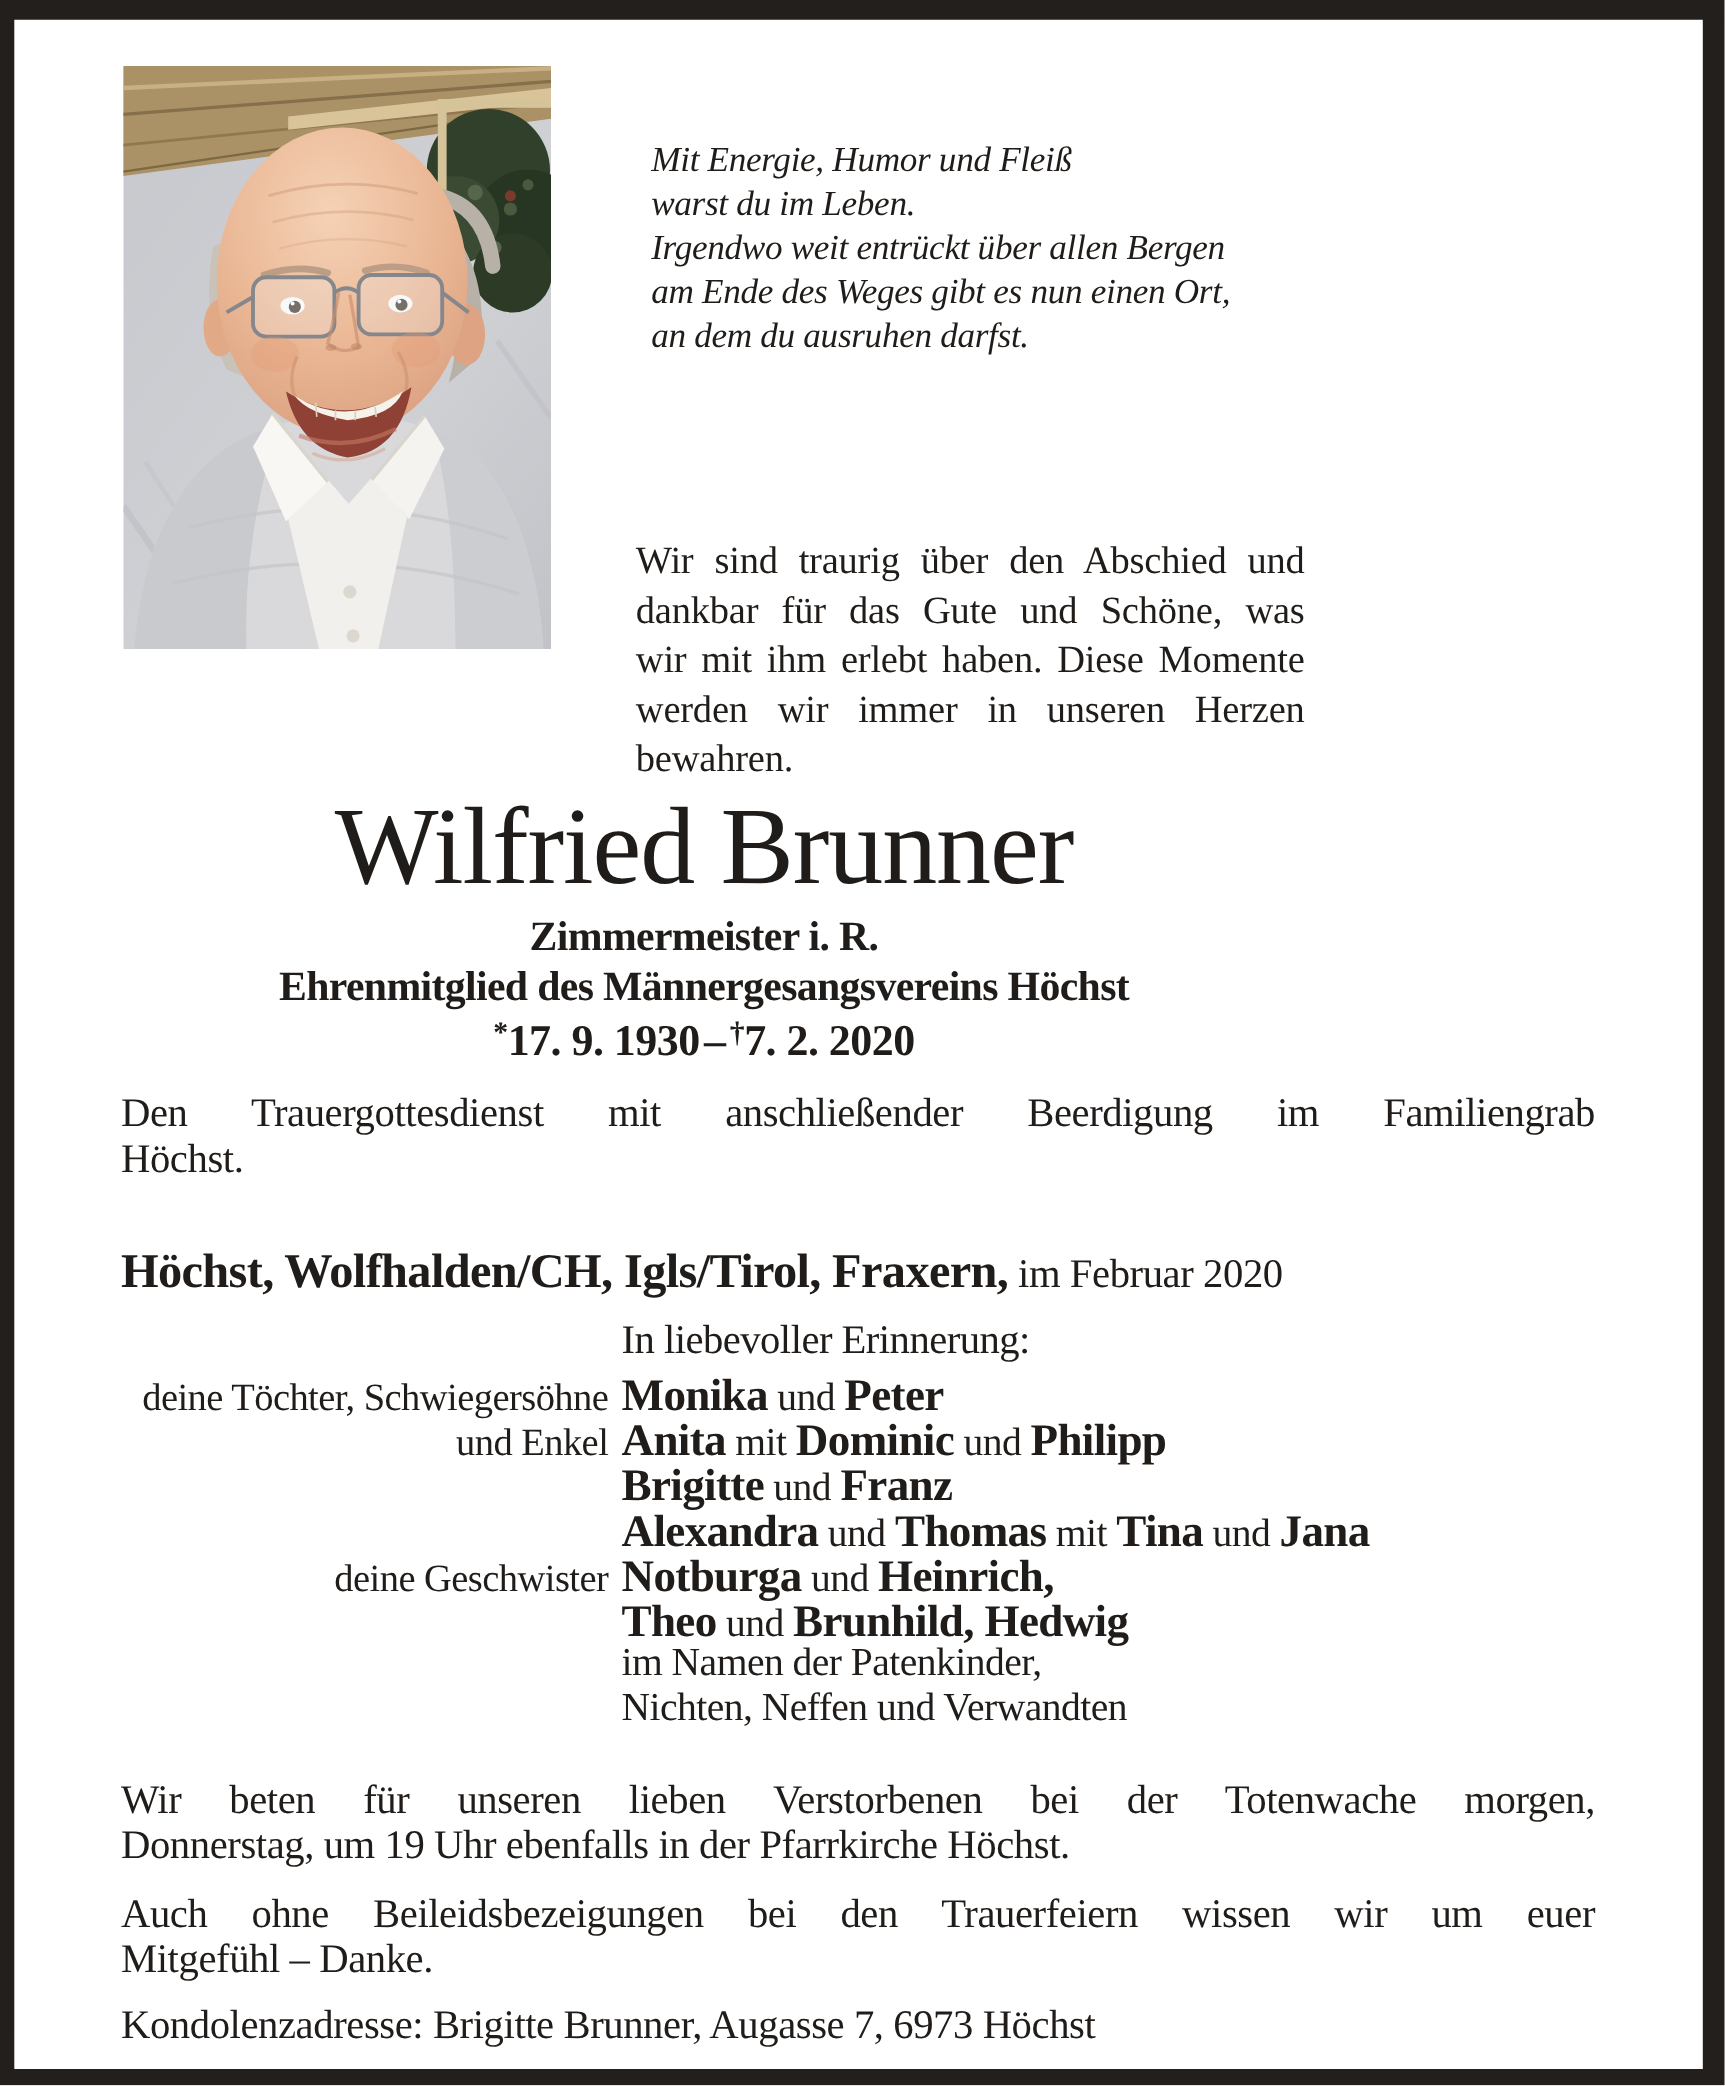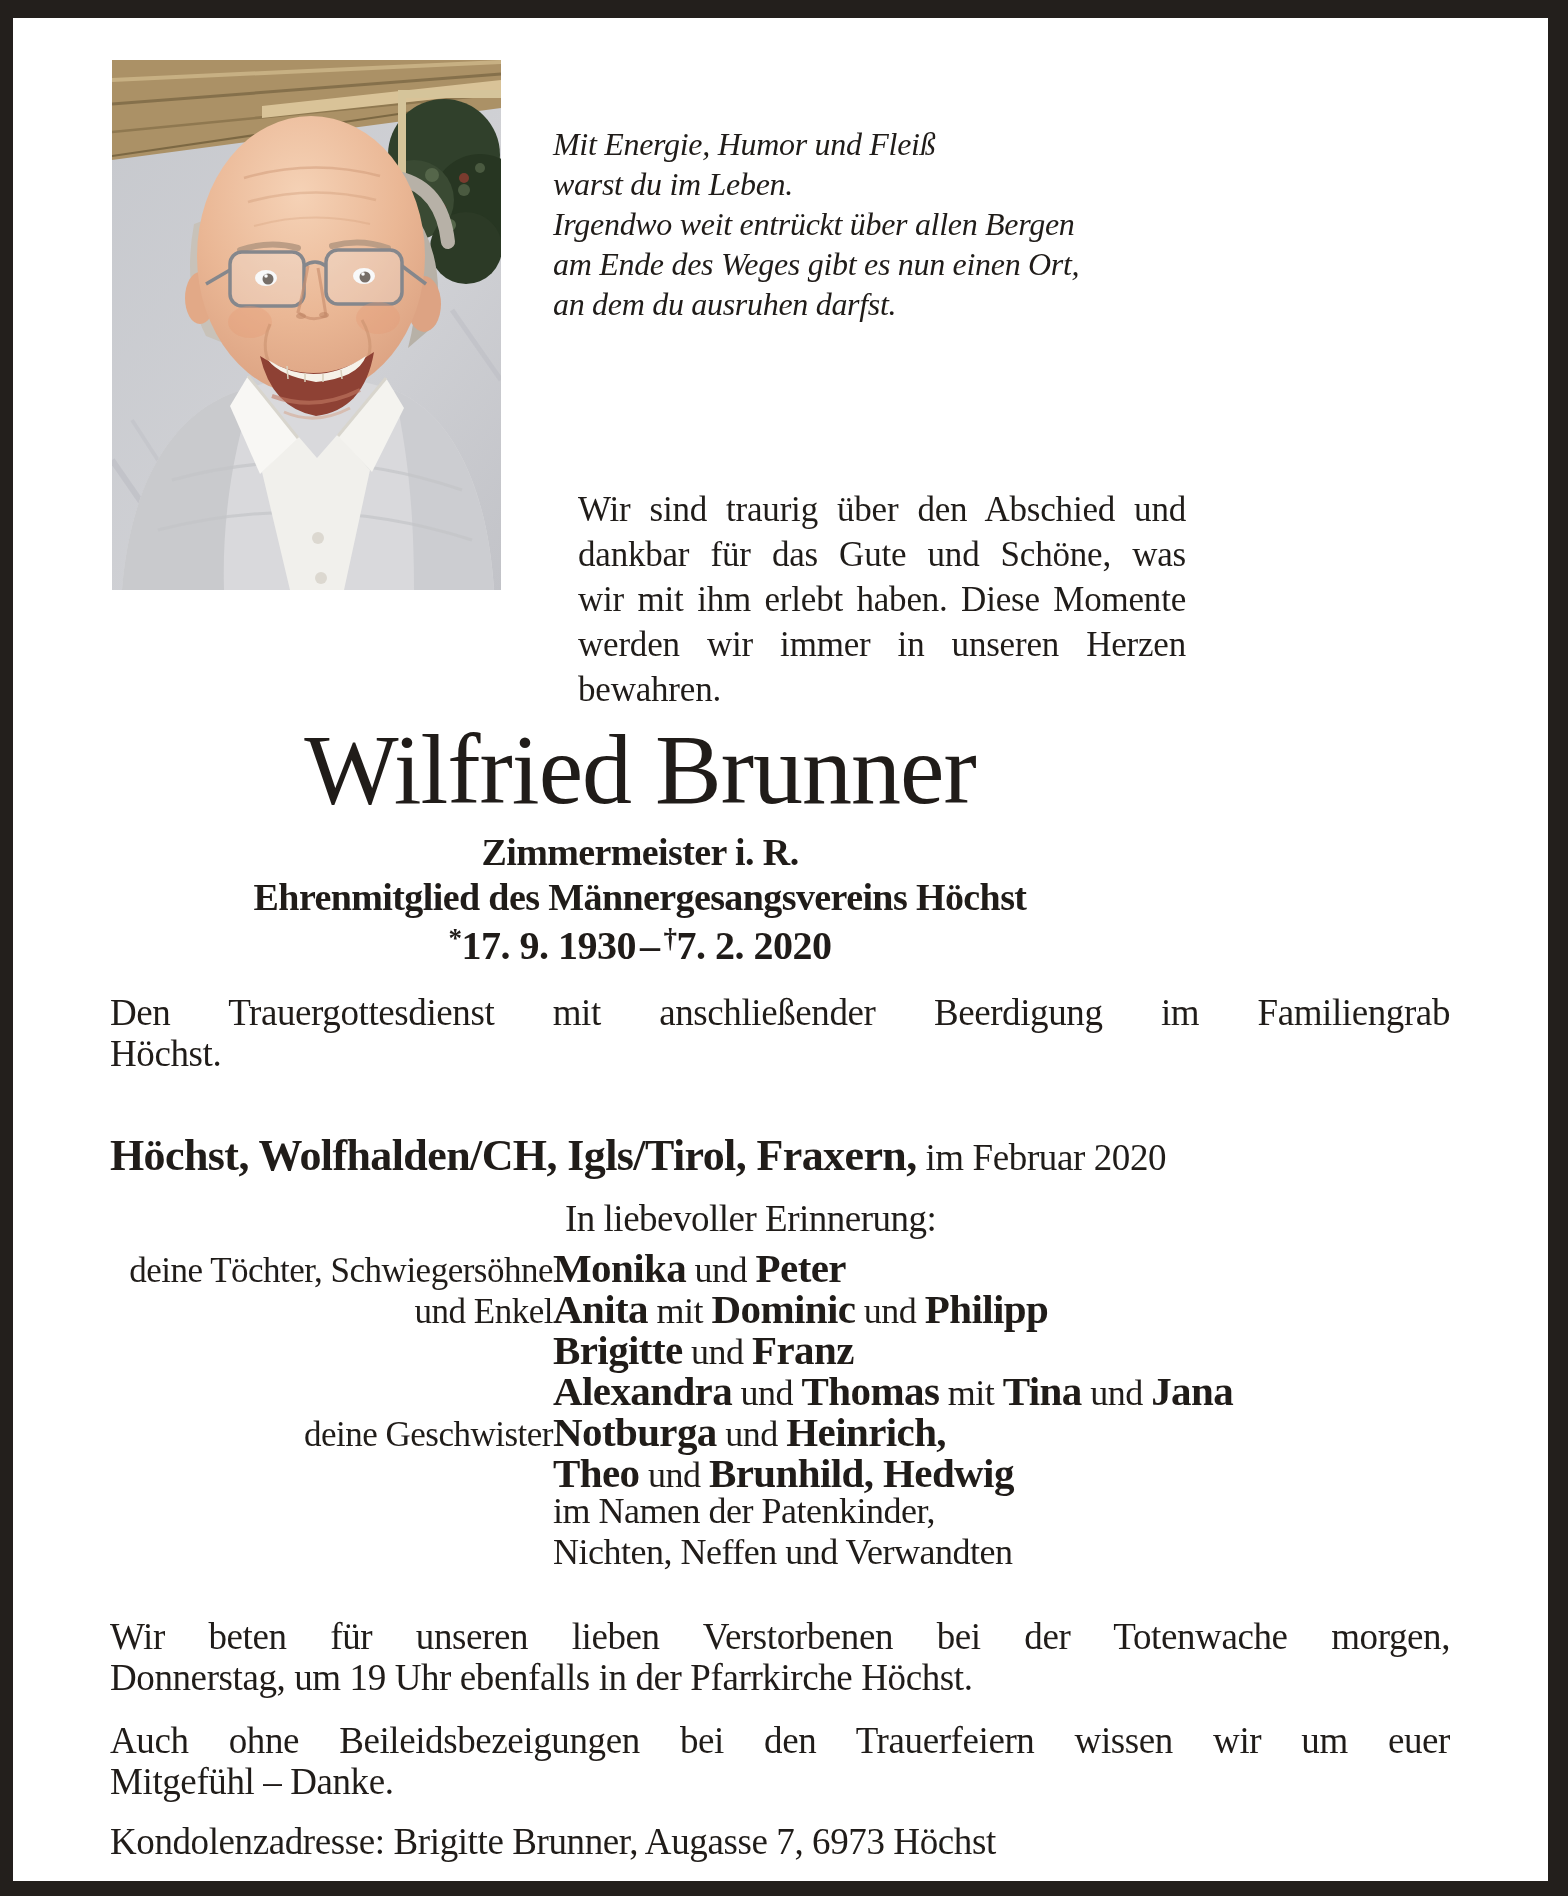--- a/index.html
+++ b/index.html
@@ -18,21 +18,21 @@
     pointer-events:none;z-index:10;
   }
   
   .photo{
     position:absolute;left:112px;top:60px;width:389px;height:530px;
     overflow:hidden;
   }
   .photo svg{display:block;width:100%;height:100%;}
   
   .poem{
-    position:absolute;left:553px;top:124px;width:640px;
+    position:absolute;left:592px;top:124px;width:640px;
     font-style:italic;font-size:32px;line-height:40px;letter-spacing:-0.3px;
   }
   
   .tribute{
     position:absolute;left:578px;top:487px;width:608px;
     font-size:35px;line-height:45px;letter-spacing:-0.2px;
   }
   .jl{text-align:justify;text-align-last:justify;}
   
   .name-block{
@@ -60,21 +60,21 @@
     position:absolute;left:110px;top:1130px;width:1400px;
     font-size:37px;letter-spacing:-0.4px;
   }
   .places .b{font-weight:700;font-size:44px;letter-spacing:-0.6px;}
   
   .mourners{
     position:absolute;left:110px;top:1198px;width:1420px;
     font-size:36px;letter-spacing:-0.5px;
   }
   .m-heading{margin-left:455px;font-size:37px;line-height:41px;margin-bottom:5px;}
-  .m-row{display:flex;align-items:baseline;height:41px;}
+  .m-row{display:flex;gap:12px;align-items:baseline;height:41px;}
   .m-label{flex:0 0 443px;width:443px;text-align:right;font-size:35px;white-space:nowrap;}
   .m-value{white-space:nowrap;}
   .m-name{font-weight:700;font-size:41px;letter-spacing:-0.6px;}
   .m-conn{font-size:36px;}
   .prayer{top:1616px;}
   .condolence{top:1720px;}
   .address{
     position:absolute;left:110px;top:1820px;width:1400px;
     font-size:37px;letter-spacing:-0.4px;
   }

